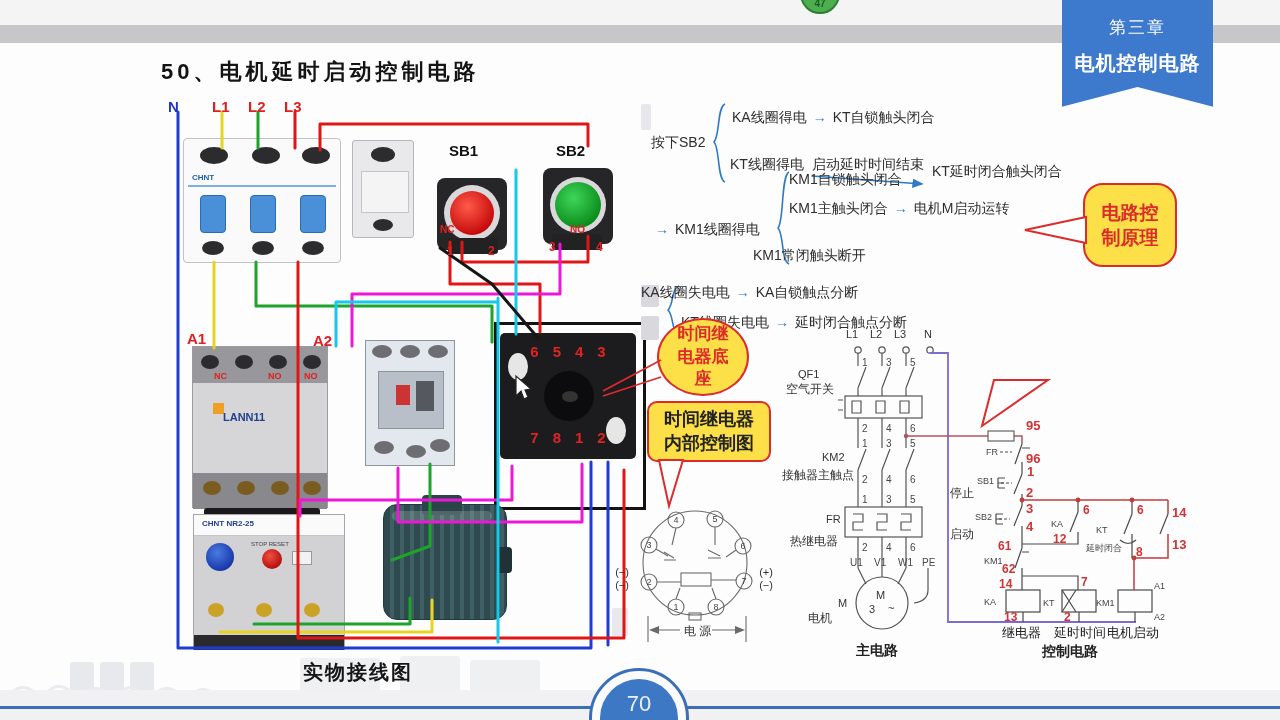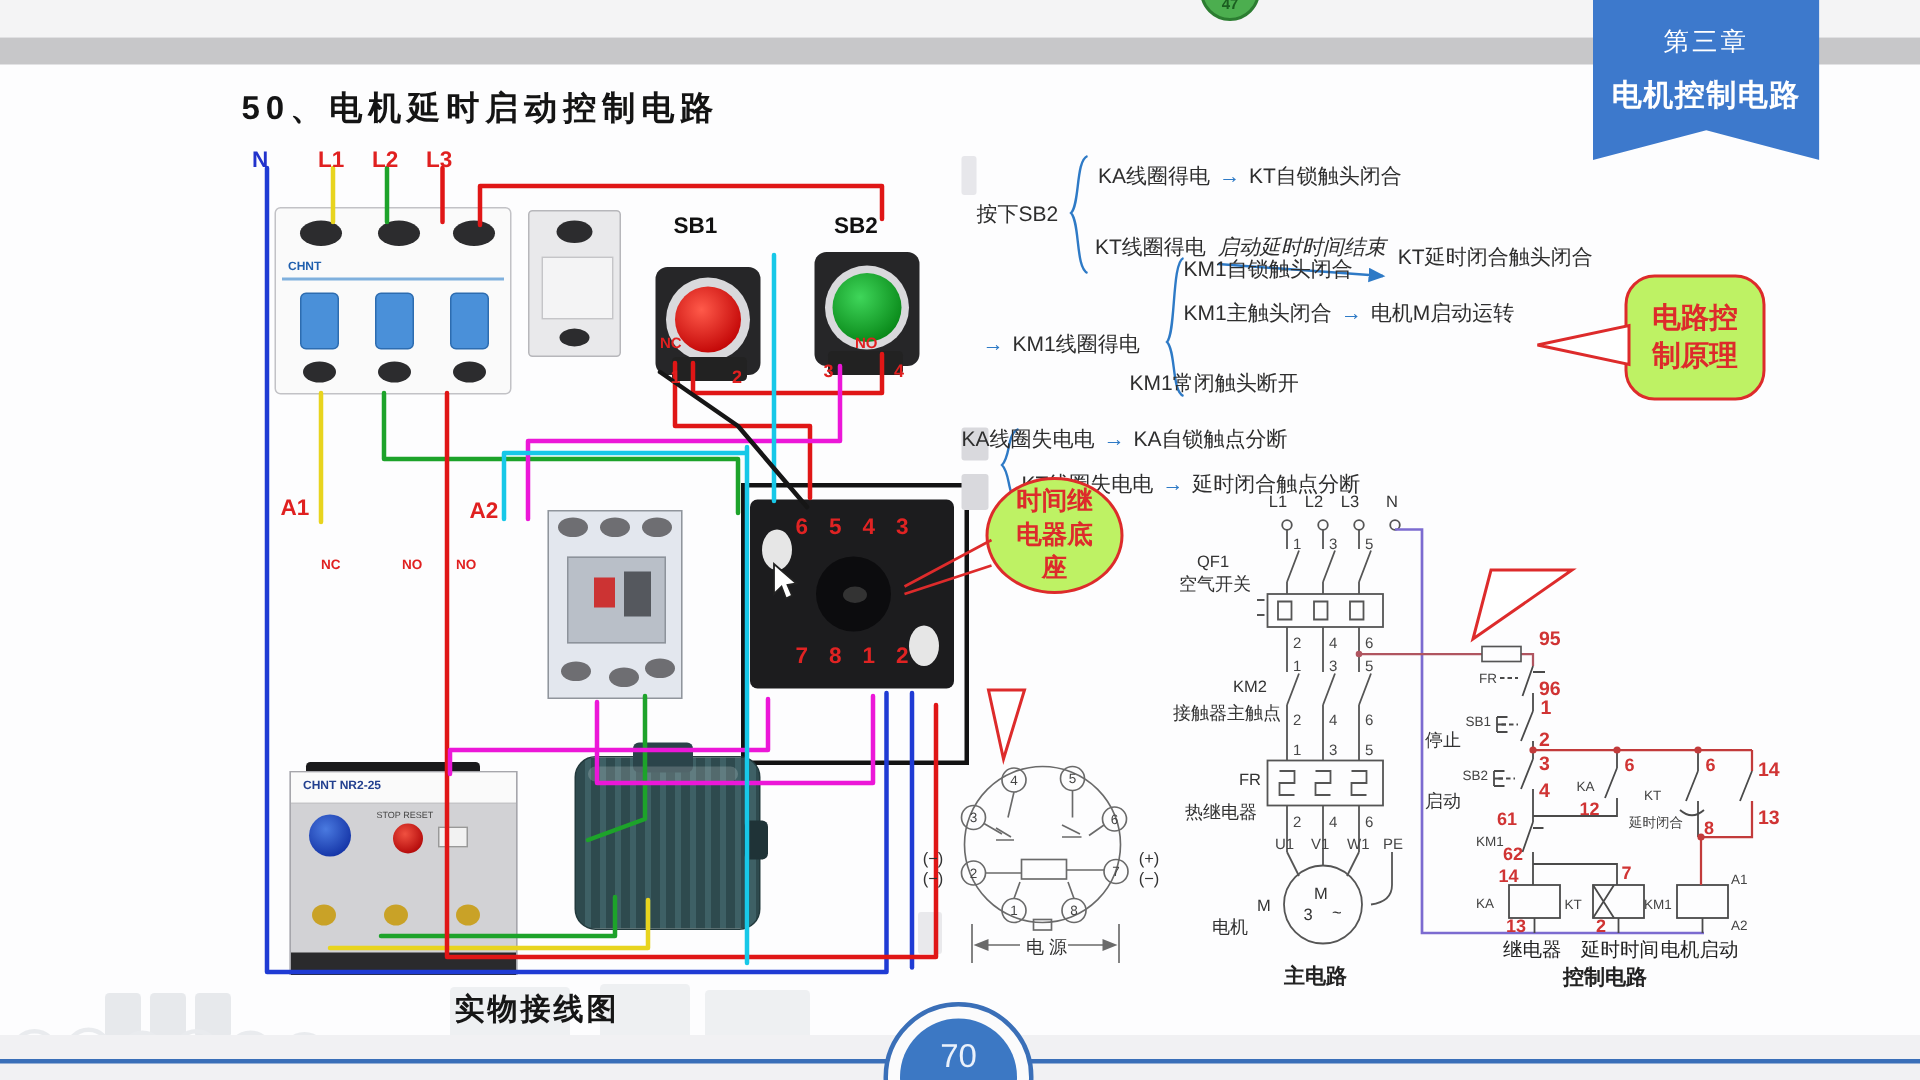--- a/index.html
+++ b/index.html
@@ -36,21 +36,21 @@
   .socket{left:500px;top:333px;width:136px;height:126px;background:#1c1c1e;border-radius:5px;}
   .socknums{position:absolute;width:100%;display:flex;justify-content:center;gap:14px;
             font-size:15px;font-weight:bold;color:#e02323;}
   .thermal{left:193px;top:514px;width:152px;height:136px;background:#d2d2d5;border:1px solid #a6a6ab;}
   .motor{left:383px;top:504px;width:124px;height:116px;border-radius:14px;
          background:repeating-linear-gradient(90deg,#2e4a4e 0 6px,#3e6065 6px 10px);border:1px solid #233a3d;}
   
   .row{position:absolute;z-index:3;display:flex;align-items:flex-start;font-size:14px;color:#2e2e2e;white-space:nowrap;}
   .row .arr{color:#2e7ac6;font-weight:bold;margin:0 6px;}
   
-  .bubble{position:absolute;z-index:5;background:#bef264;border:2px solid #dd2b2b;box-sizing:border-box;
+  .bubble{position:absolute;z-index:5;background:#fde047;border:2px solid #dd2b2b;box-sizing:border-box;
           display:flex;align-items:center;justify-content:center;text-align:center;}
   .bubble .inner{font-weight:bold;line-height:1.32;}
   
   .footer-strip{left:0;top:690px;width:1280px;height:30px;background:#f1f1f3;z-index:2;}
   .footer-line{left:0;top:706px;width:1280px;height:3px;background:#3a6fb8;z-index:3;}
   .arc{left:589px;top:668px;width:100px;height:100px;border-radius:50%;background:#fbfbfc;
        border:3px solid #3a6fb8;z-index:4;box-sizing:border-box;}
   .pagedisc{left:600px;top:679px;width:78px;height:78px;border-radius:50%;background:#3c78c4;z-index:5;
             display:flex;justify-content:center;color:#eaf1fb;font-size:22px;padding-top:12px;box-sizing:border-box;}
   .thumb{position:absolute;background:#d9d9dd;border-radius:2px;z-index:2;}
@@ -132,20 +132,34 @@
     <div class="ring" style="left:7px;top:7px;width:56px;height:56px;"></div>
     <div class="cap" style="left:13px;top:13px;width:44px;height:44px;background:radial-gradient(circle at 40% 35%,#ff5a4a,#c40808 75%);"></div>
   </div>
   <div class="comp btnbase" style="left:543px;top:168px;width:70px;height:76px;">
     <div class="ring" style="left:7px;top:9px;width:56px;height:56px;"></div>
     <div class="cap" style="left:12px;top:14px;width:46px;height:46px;background:radial-gradient(circle at 40% 35%,#3fd65a,#0a8a1a 75%);"></div>
   </div>
   <div class="comp" style="left:448px;top:238px;width:50px;height:16px;background:#222;border-radius:3px;"></div>
   <div class="comp" style="left:552px;top:234px;width:50px;height:16px;background:#222;border-radius:3px;"></div>
 
+  <div class="comp contactor">
+    <div style="position:absolute;left:0;top:0;width:100%;height:36px;background:#97979c;"></div>
+    <div class="term" style="left:8px;top:8px;width:18px;height:14px;"></div>
+    <div class="term" style="left:42px;top:8px;width:18px;height:14px;"></div>
+    <div class="term" style="left:76px;top:8px;width:18px;height:14px;"></div>
+    <div class="term" style="left:110px;top:8px;width:18px;height:14px;"></div>
+    <div style="position:absolute;left:20px;top:56px;width:11px;height:11px;background:#f0a022;"></div>
+    <div style="position:absolute;left:30px;top:64px;font-size:11px;font-weight:bold;color:#23408f;">LANN11</div>
+    <div style="position:absolute;left:0;top:126px;width:100%;height:36px;background:#88888d;"></div>
+    <div class="term" style="left:10px;top:134px;width:18px;height:14px;background:#7a5c20;"></div>
+    <div class="term" style="left:44px;top:134px;width:18px;height:14px;background:#7a5c20;"></div>
+    <div class="term" style="left:78px;top:134px;width:18px;height:14px;background:#7a5c20;"></div>
+    <div class="term" style="left:110px;top:134px;width:18px;height:14px;background:#7a5c20;"></div>
+  </div>
   <div class="comp" style="left:204px;top:508px;width:116px;height:24px;background:#1a1a1c;border-radius:3px;"></div>
 
   <div class="comp relayglass">
     <div class="term" style="left:6px;top:4px;width:20px;height:13px;background:#6e6e72;"></div>
     <div class="term" style="left:34px;top:4px;width:20px;height:13px;background:#6e6e72;"></div>
     <div class="term" style="left:62px;top:4px;width:20px;height:13px;background:#6e6e72;"></div>
     <div style="position:absolute;left:12px;top:30px;width:64px;height:56px;background:#b9bfc8;border:1px solid #8d939b;"></div>
     <div style="position:absolute;left:30px;top:44px;width:14px;height:20px;background:#cc3333;"></div>
     <div style="position:absolute;left:50px;top:40px;width:18px;height:30px;background:#55585e;"></div>
     <div class="term" style="left:8px;top:100px;width:20px;height:13px;background:#6e6e72;"></div>
@@ -213,21 +227,21 @@
   <div class="row" style="left:651px;top:134px;">
       <span>按下SB2</span>
     </div>
   <div class="row" style="left:732px;top:109px;">
     <span>KA线圈得电</span>
     <span class="arr">→</span>
     <span>KT自锁触头闭合</span>
   </div>
   <div class="row" style="left:730px;top:156px;">
     <span>KT线圈得电</span>
-    <span style="margin:0 8px;font-style:italic;">启动延时时间结束</span>
+    <span style="margin:0 8px;">启动延时时间结束</span>
     <span style="margin-top:7px;">KT延时闭合触头闭合</span>
   </div>
   <div class="row" style="left:655px;top:221px;">
     <span class="arr" style="margin-left:0;">→</span>
     <span>KM1线圈得电</span>
   </div>
   <div class="row" style="left:789px;top:171px;">
       <span>KM1自锁触头闭合</span>
     </div>
   <div class="row" style="left:789px;top:200px;">
@@ -247,20 +261,23 @@
     <span>KT线圈失电电</span>
     <span class="arr">→</span>
     <span>延时闭合触点分断</span>
   </div>
 
   <div class="bubble" style="left:1083px;top:183px;width:94px;height:84px;border-radius:20px;">
     <div class="inner" style="width:58px;font-size:19px;color:#dd2b2b;">电路控制原理</div>
   </div>
   <div class="bubble" style="left:657px;top:318px;width:92px;height:78px;border-radius:50%;">
     <div class="inner" style="width:54px;font-size:17px;color:#dd2b2b;">时间继电器底座</div>
+  </div>
+  <div class="bubble" style="left:647px;top:401px;width:124px;height:61px;border-radius:10px;">
+    <div class="inner" style="width:94px;font-size:18px;color:#222;">时间继电器内部控制图</div>
   </div>
 
   <svg width="1280" height="720" viewBox="0 0 1280 720">
     <defs>
       <marker id="ah" markerWidth="8" markerHeight="8" refX="6" refY="3" orient="auto">
         <path d="M0,0 L7,3 L0,6 Z" fill="#2e7ac6"></path>
       </marker>
     </defs>
 
     <g fill="none" stroke-linecap="round" stroke-linejoin="round" stroke-width="3">

